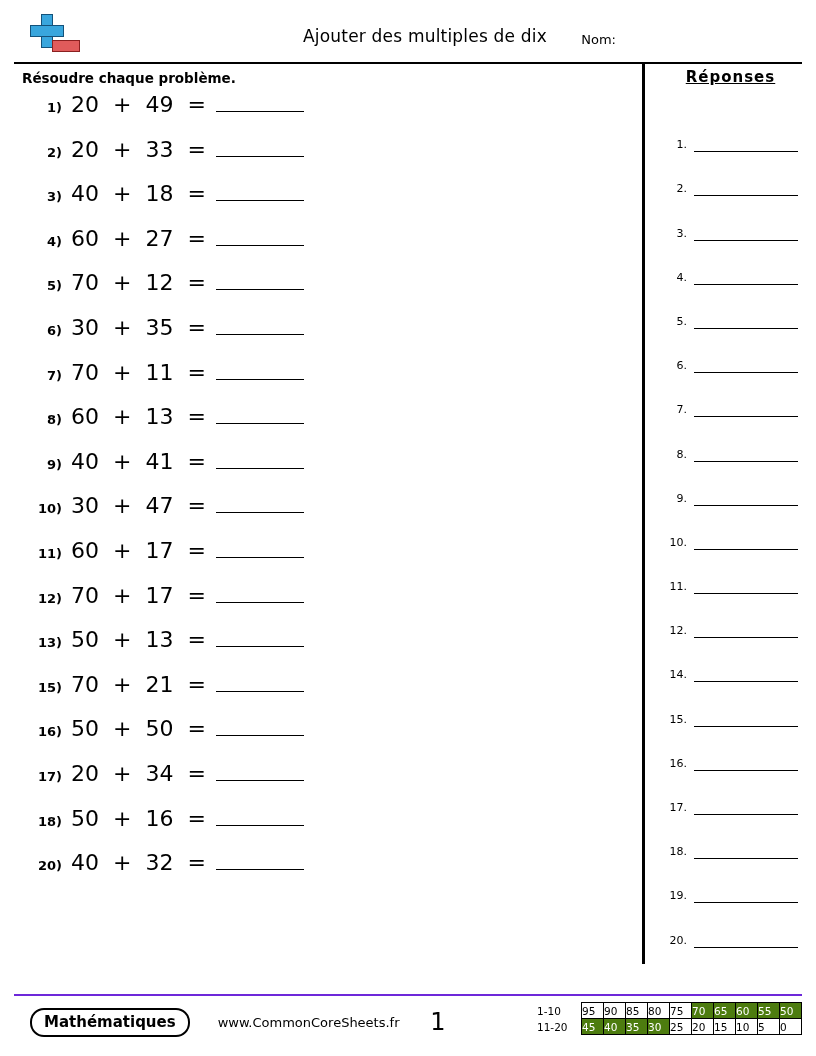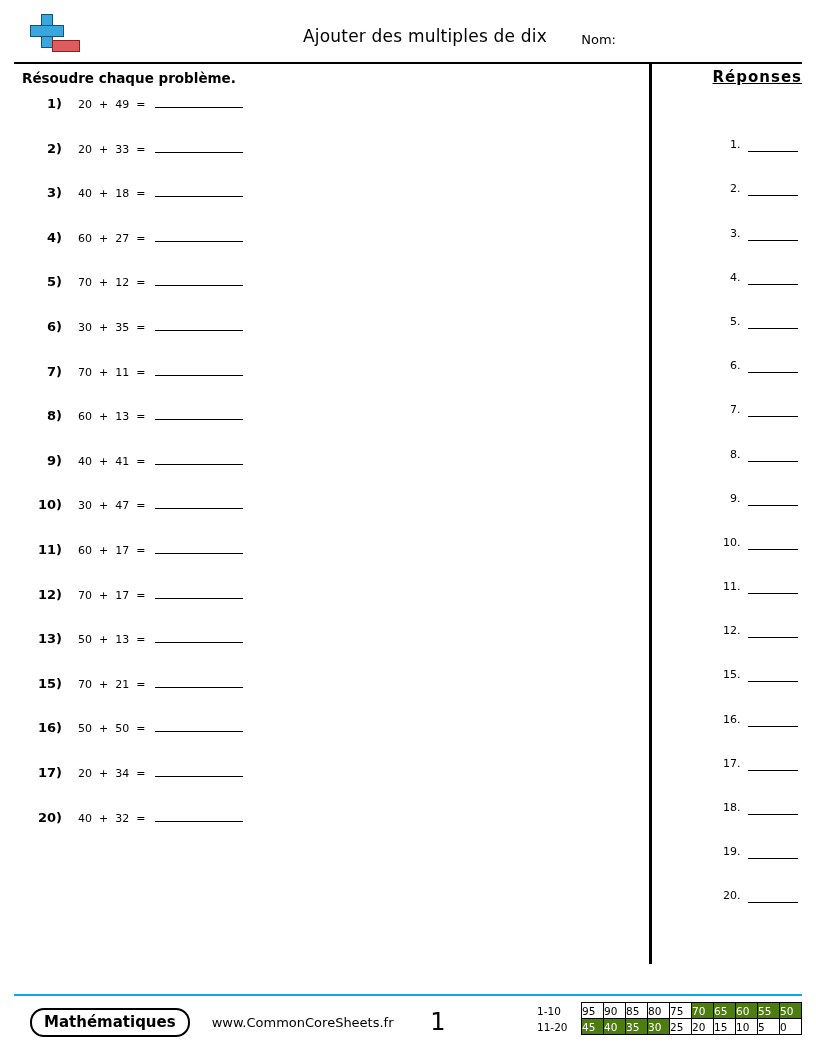--- a/index.html
+++ b/index.html
@@ -87,37 +87,35 @@
     top: 38px;
     width: 180px;
     border-bottom: 0px solid #000;
   }
 
   
   .body-wrap {
     position: relative;
     display: flex;
     height: 900px;
-    gap: 7px;
   }
   .left-col {
     width: 628px;
     position: relative;
   }
   .divider {
     width: 0;
     border-left: 3px solid #000;
     margin: 0 0 0 0;
     height: 900px;
   }
   .right-col {
     flex: 1 1 auto;
     position: relative;
     padding-left: 14px;
-    margin-left: 40px;
   }
 
   .instructions {
     font-size: 13.5px;
     font-weight: bold;
     margin: 6px 0 0 8px;
   }
 
   .problems {
     margin-top: 6px;
@@ -129,22 +127,22 @@
     padding-left: 14px;
   }
   .p-num {
     font-size: 13px;
     font-weight: bold;
     width: 34px;
     text-align: right;
     flex: 0 0 auto;
   }
   .p-expr {
-    font-size: 11px;
-    margin-left: 16px;
+    font-size: 22px;
+    margin-left: 9px;
     white-space: pre;
     flex: 0 0 auto;
   }
   .p-blank {
     display: inline-block;
     width: 88px;
     border-bottom: 1.6px solid #000;
     margin-left: 10px;
     height: 15px;
   }
@@ -182,36 +180,36 @@
     height: 13px;
   }
 
   
   .footer {
     position: absolute;
     left: 14px;
     right: 14px;
     bottom: 8px;
     height: 52px;
-    border-top: 2px solid #0ea5e9;
+    border-top: 2px solid #6d28d9;
     display: flex;
     align-items: center;
   }
   .brand {
     border: 2px solid #000;
     border-radius: 14px;
     padding: 3px 12px 4px 12px;
     font-size: 15px;
     font-weight: bold;
     margin-left: 16px;
     background: #fff;
   }
   .site {
     font-size: 13px;
-    margin-left: 22px;
+    margin-left: 28px;
   }
   .page-number {
     position: absolute;
     left: 0; right: 0;
     text-align: center;
     font-size: 24px;
     margin-left: 60px;
   }
   .scale {
     position: absolute;
@@ -338,20 +336,25 @@
           <span class="p-num">16)</span>
           <span class="p-expr">50  +  50  =</span>
           <span class="p-blank"></span>
         </div>
         <div class="problem">
           <span class="p-num">17)</span>
           <span class="p-expr">20  +  34  =</span>
           <span class="p-blank"></span>
         </div>
         <div class="problem">
+          <span class="p-num">18)</span>
+          <span class="p-expr">50  +  16  =</span>
+          <span class="p-blank"></span>
+        </div>
+        <div class="problem">
           <span class="p-num">20)</span>
           <span class="p-expr">40  +  32  =</span>
           <span class="p-blank"></span>
         </div>
 
       </div>
     </div>
 
     <div class="divider"></div>
 
@@ -397,20 +400,24 @@
         <div class="answer-row">
           <span class="a-num">10.</span>
           <span class="a-blank"></span>
         </div>
         <div class="answer-row">
           <span class="a-num">11.</span>
           <span class="a-blank"></span>
         </div>
         <div class="answer-row">
           <span class="a-num">12.</span>
+          <span class="a-blank"></span>
+        </div>
+        <div class="answer-row">
+          <span class="a-num">14.</span>
           <span class="a-blank"></span>
         </div>
         <div class="answer-row">
           <span class="a-num">15.</span>
           <span class="a-blank"></span>
         </div>
         <div class="answer-row">
           <span class="a-num">16.</span>
           <span class="a-blank"></span>
         </div>

